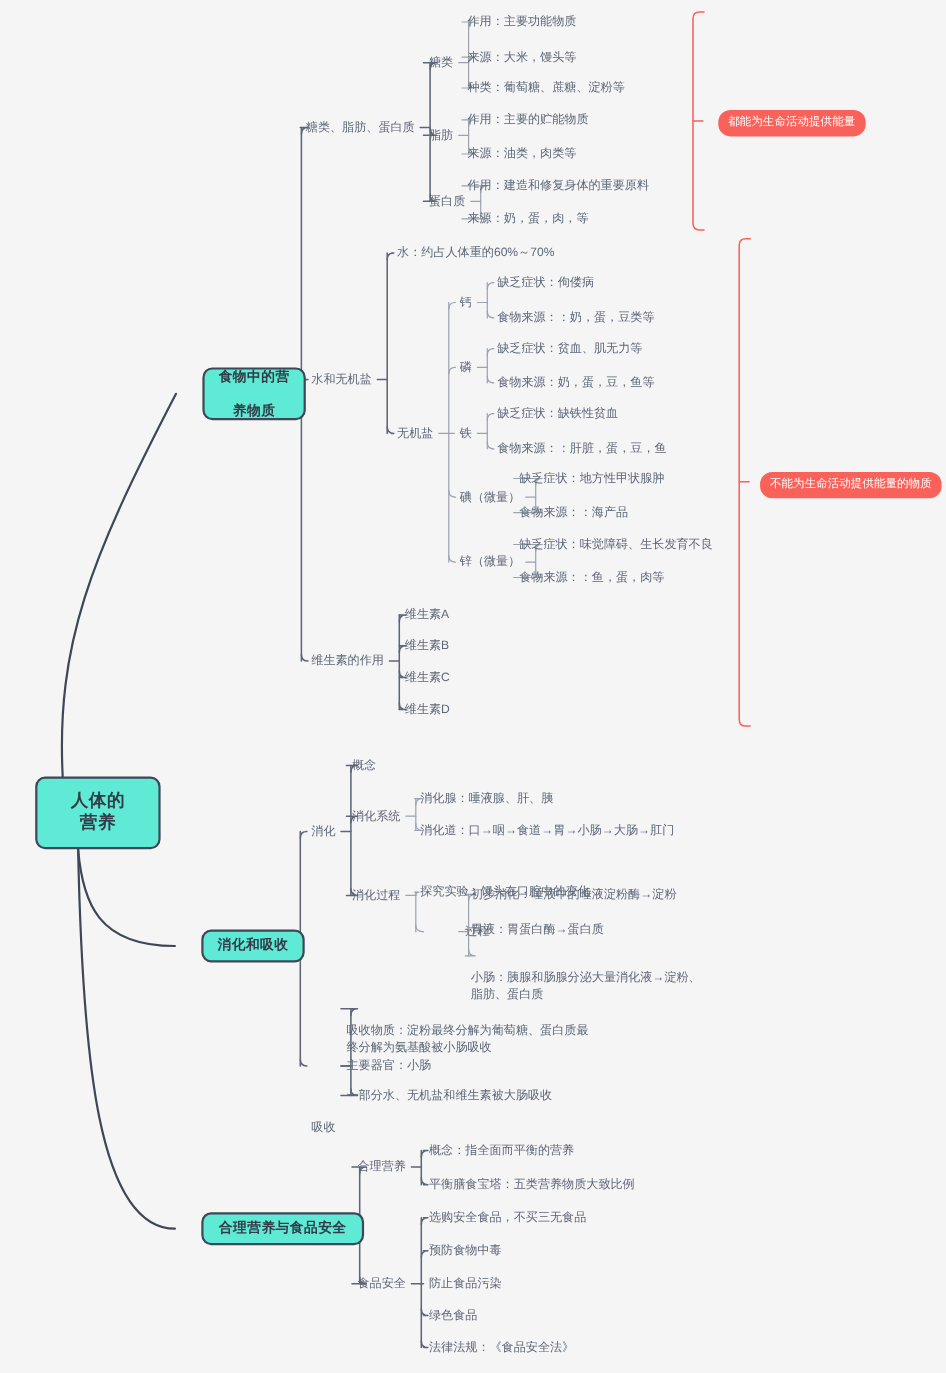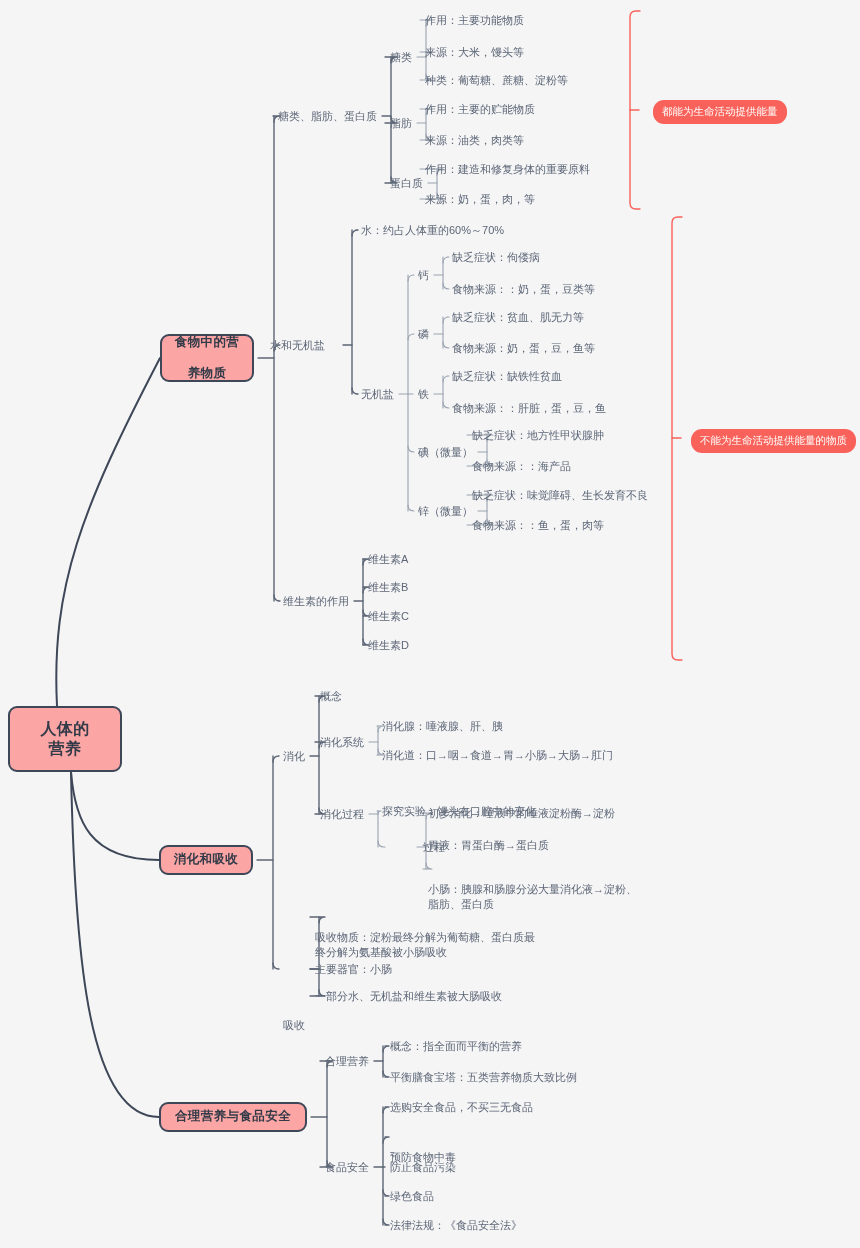--- a/index.html
+++ b/index.html
@@ -5,24 +5,24 @@
   html,body{margin:0;padding:0;}
   body{
     width:860px;height:1248px;
     background:#f5f5f6;
     font-family:"Liberation Sans","DejaVu Sans",sans-serif;
     position:relative;overflow:hidden;
   }
   #map{position:absolute;left:0;top:0;width:860px;height:1248px;}
   .node-box{
     position:absolute;box-sizing:border-box;
-    background:#fca5a5;border:2px solid #3d4757;border-radius:9px;
+    background:#5eead4;border:2px solid #3d4757;border-radius:9px;
     display:flex;align-items:center;justify-content:center;
     text-align:center;color:#333b48;font-weight:bold;
-    line-height:1.25;letter-spacing:.4px;
+    line-height:1.25;letter-spacing:.4px;margin-left:24px;
   }
   .node-root{font-size:16px;}
   .node-main{font-size:12.5px;}
   .leaf{
     position:absolute;color:#5c6676;font-size:11px;line-height:1.35;
     white-space:nowrap;
   }
   .leaf.wrap{white-space:normal;margin-top:28px;}
   .badge{
     position:absolute;box-sizing:border-box;
@@ -157,21 +157,21 @@
     <div class="leaf" style="left: 390px; top: 49.5px;">糖类</div>
     <div class="leaf" style="left: 425px; top: 12.5px;">作用：主要功能物质</div>
     <div class="leaf" style="left: 425px; top: 44.5px;">来源：大米，馒头等</div>
     <div class="leaf" style="left: 425px; top: 72.5px;">种类：葡萄糖、蔗糖、淀粉等</div>
     <div class="leaf" style="left: 390px; top: 115.5px;">脂肪</div>
     <div class="leaf" style="left: 425px; top: 101.5px;">作用：主要的贮能物质</div>
     <div class="leaf" style="left: 425px; top: 132.5px;">来源：油类，肉类等</div>
     <div class="leaf" style="left: 390px; top: 175.5px;">蛋白质</div>
     <div class="leaf" style="left: 425px; top: 161.5px;">作用：建造和修复身体的重要原料</div>
     <div class="leaf" style="left: 425px; top: 191.5px;">来源：奶，蛋，肉，等</div>
-    <div class="leaf" style="left: 270px; top: 337.5px;">水和无机盐</div>
+    <div class="leaf" style="left: 283px; top: 337.5px;">水和无机盐</div>
     <div class="leaf" style="left: 361px; top: 222.5px;">水：约占人体重的60%～70%</div>
     <div class="leaf" style="left: 361px; top: 386.5px;">无机盐</div>
     <div class="leaf" style="left: 418px; top: 267.5px;">钙</div>
     <div class="leaf" style="left: 452px; top: 249.5px;">缺乏症状：佝偻病</div>
     <div class="leaf" style="left: 452px; top: 281.5px;">食物来源：：奶，蛋，豆类等</div>
     <div class="leaf" style="left: 418px; top: 326.5px;">磷</div>
     <div class="leaf" style="left: 452px; top: 309.5px;">缺乏症状：贫血、肌无力等</div>
     <div class="leaf" style="left: 452px; top: 340.5px;">食物来源：奶，蛋，豆，鱼等</div>
     <div class="leaf" style="left: 418px; top: 386.5px;">铁</div>
     <div class="leaf" style="left: 452px; top: 368.5px;">缺乏症状：缺铁性贫血</div>
@@ -206,21 +206,21 @@
     <div class="leaf" style="left: 315px; top: 961.5px;">主要器官：小肠</div>
     <div class="leaf" style="left: 315px; top: 988.5px;">一部分水、无机盐和维生素被大肠吸收</div>
     <div class="node-box node-main" style="left: 159px; top: 1102px; width: 148px; height: 30px; flex-direction: column;">
       <span>合理营养与食品安全</span>
     </div>
     <div class="leaf" style="left: 325px; top: 1053.5px;">合理营养</div>
     <div class="leaf" style="left: 390px; top: 1038.5px;">概念：指全面而平衡的营养</div>
     <div class="leaf" style="left: 390px; top: 1069.5px;">平衡膳食宝塔：五类营养物质大致比例</div>
     <div class="leaf" style="left: 325px; top: 1159.5px;">食品安全</div>
     <div class="leaf" style="left: 390px; top: 1099.5px;">选购安全食品，不买三无食品</div>
-    <div class="leaf" style="left: 390px; top: 1129.5px; margin-top: 20px;">预防食物中毒</div>
+    <div class="leaf" style="left: 390px; top: 1129.5px;">预防食物中毒</div>
     <div class="leaf" style="left: 390px; top: 1159.5px;">防止食品污染</div>
     <div class="leaf" style="left: 390px; top: 1188.5px;">绿色食品</div>
     <div class="leaf" style="left: 390px; top: 1217.5px;">法律法规：《食品安全法》</div>
     <div class="node-box node-root" style="left: 8px; top: 706px; width: 114px; height: 66px; flex-direction: column;">
       <span>人体的</span>
       <span>营养</span>
     </div>
     <div class="badge" style="left: 653px; top: 100px; text-align: right;">都能为生命活动提供能量</div>
     <div class="badge" style="left: 691px; top: 429px;">不能为生命活动提供能量的物质</div>
   </div>

